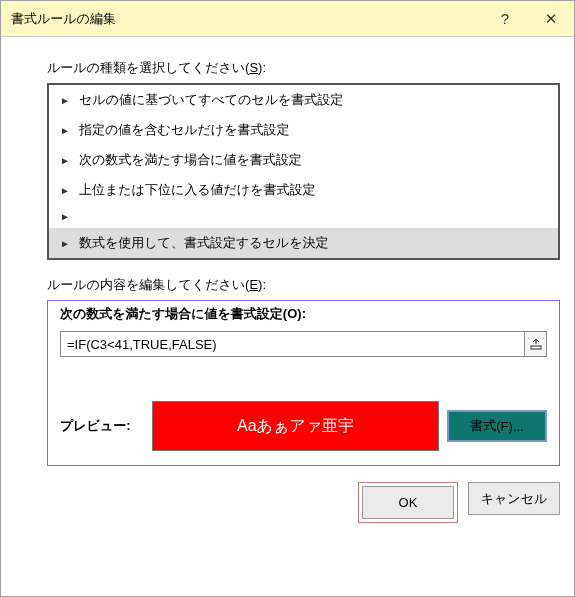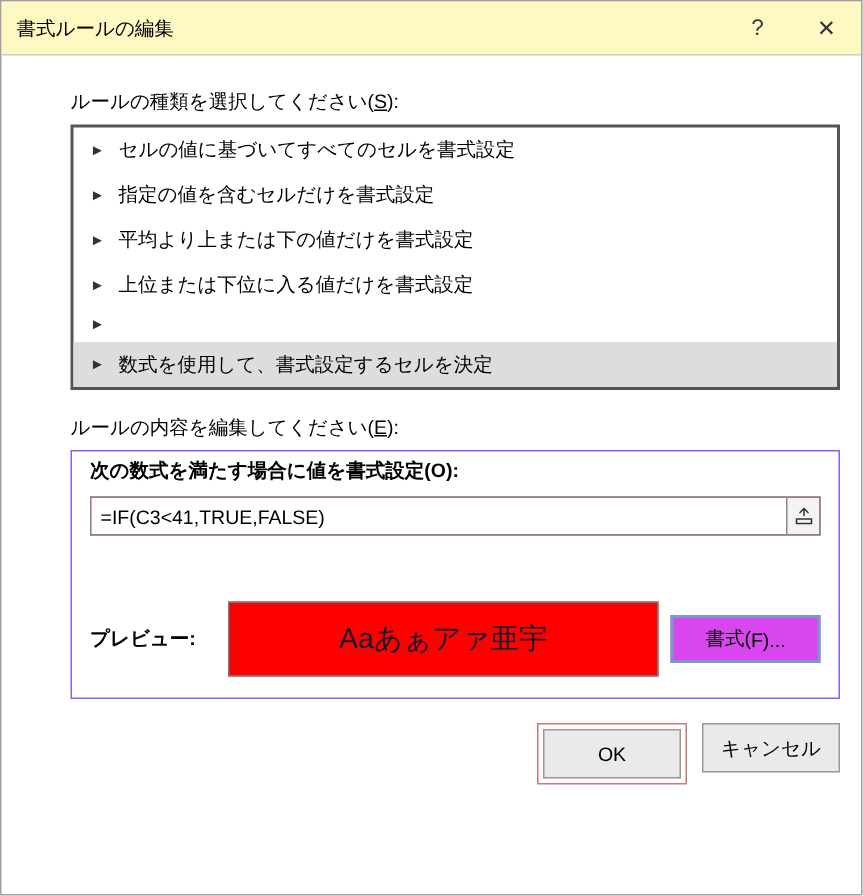--- a/index.html
+++ b/index.html
@@ -106,28 +106,28 @@
     width: 88px;
   }
   .preview-swatch {
     flex: 1;
     height: 50px;
     background: #ff0000;
     border: 1px solid #777;
     display: flex;
     align-items: center;
     justify-content: center;
-    color: #0f172a;
-    font-size: 19px;
+    color: #ffffff;
+    font-size: 16px;
   }
   .format-btn {
     width: 100px;
     height: 32px;
     border: 2px solid #7a99c8;
-    background: #d946ef;
+    background: #0f766e;
     display: flex;
     align-items: center;
     justify-content: center;
     margin-left: 4px;
   }
   .dialog-buttons {
     display: flex;
     justify-content: flex-end;
     gap: 10px;
     padding: 6px 14px 14px 14px;
@@ -165,21 +165,21 @@
       <div class="item">
         <span class="marker">►</span>
         <span>セルの値に基づいてすべてのセルを書式設定</span>
       </div>
       <div class="item">
         <span class="marker">►</span>
         <span>指定の値を含むセルだけを書式設定</span>
       </div>
       <div class="item">
         <span class="marker">►</span>
-        <span>平均より上または下の値だけを書式設定</span>
+        <span>次の数式を満たす場合に値を書式設定</span>
       </div>
       <div class="item">
         <span class="marker">►</span>
         <span>上位または下位に入る値だけを書式設定</span>
       </div>
       <div class="item">
         <span class="marker">►</span>
       </div>
       <div class="item selected">
         <span class="marker">►</span>

